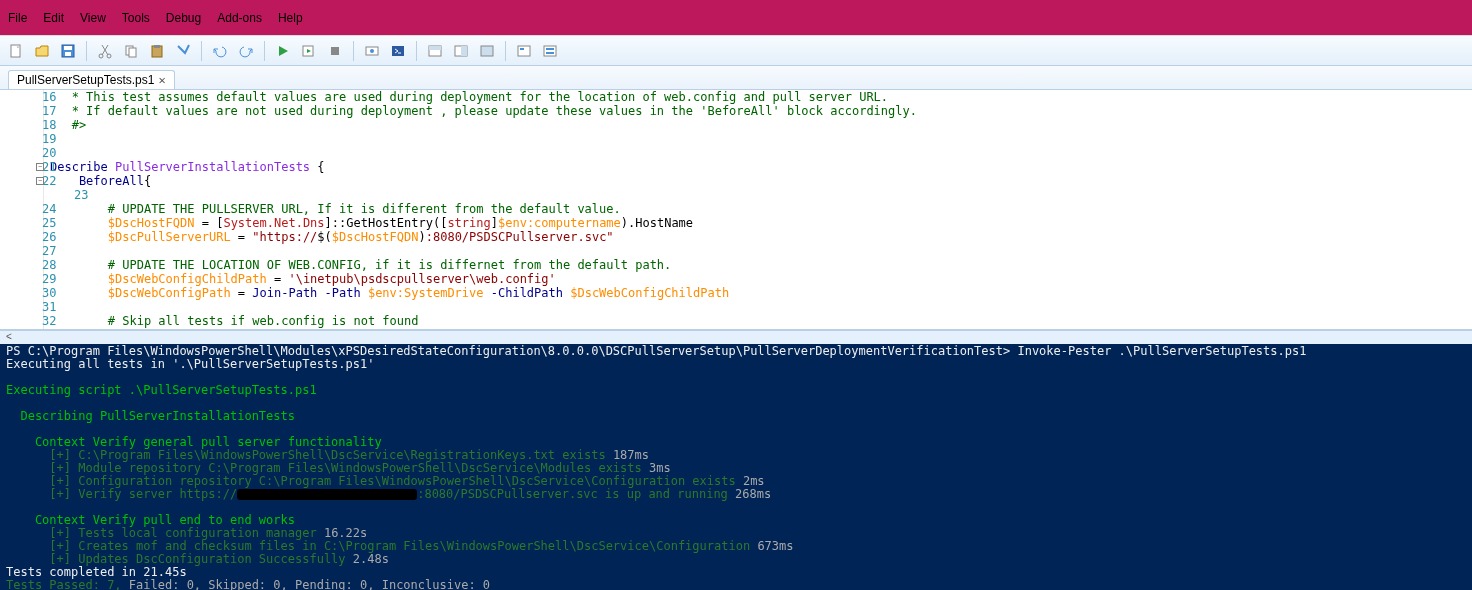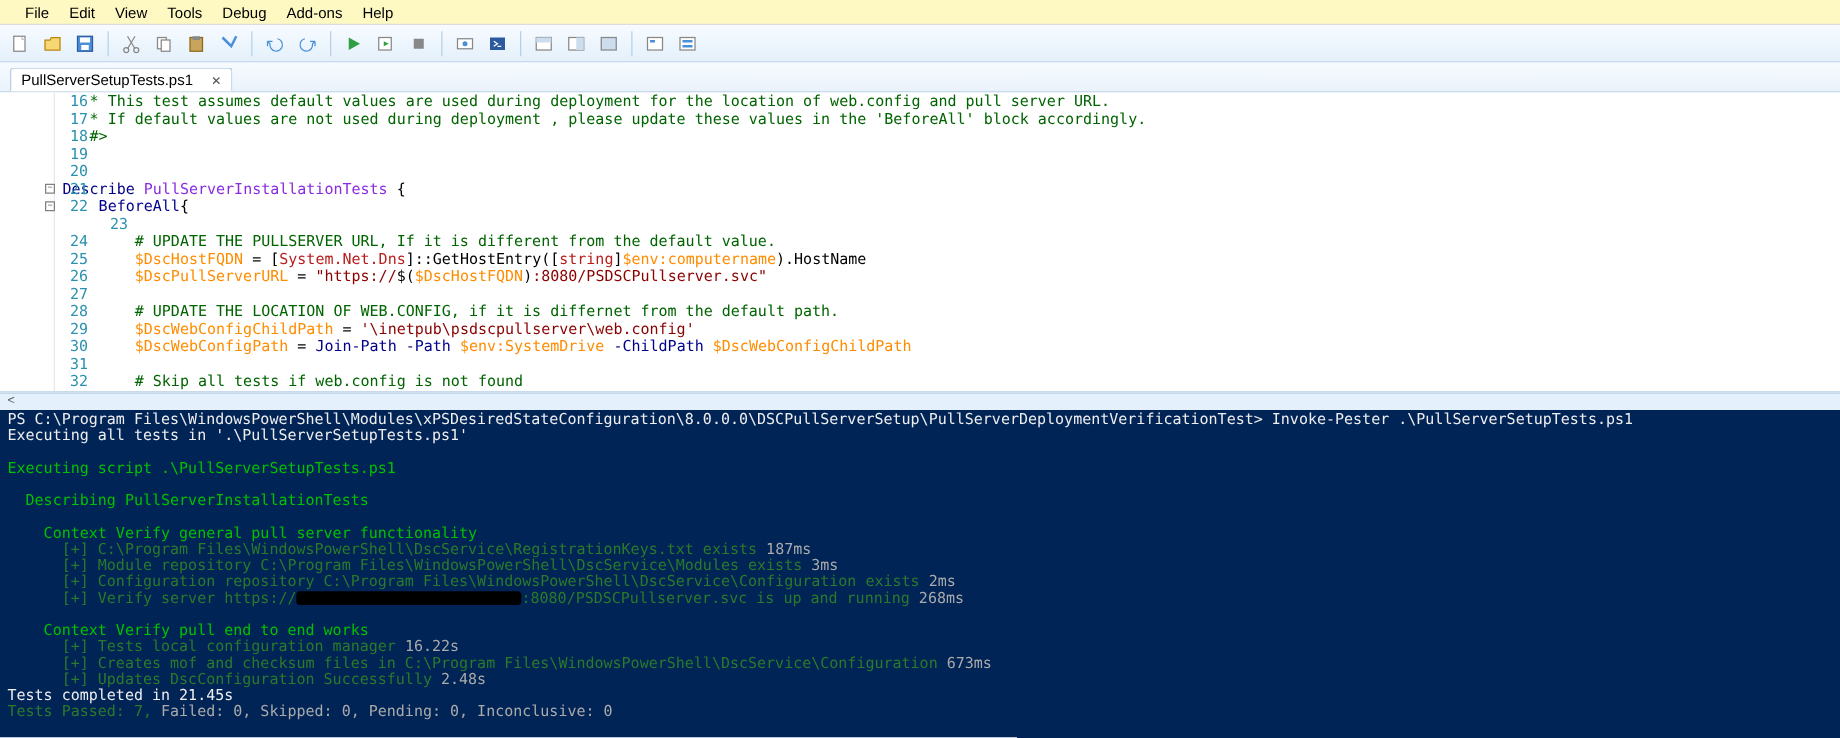--- a/index.html
+++ b/index.html
@@ -1,27 +1,27 @@
 <!DOCTYPE html>
 <html><head>
 <meta charset="utf-8">
 <style>
   * { margin: 0; padding: 0; box-sizing: border-box; }
   html, body { width: 1472px; height: 590px; font-family: "Segoe UI", Tahoma, sans-serif; font-size: 12px; background: #fff; overflow: hidden; }
-  .menubar { height: 20px; background: #fef9c3; display: flex; align-items: center; padding: 0 12px; border-bottom: 1px solid #dcdcdc; }
+  .menubar { height: 36px; background: #be185d; display: flex; align-items: center; padding: 0 0; border-bottom: 1px solid #dcdcdc; }
   .menubar .item { padding: 2px 8px; cursor: default; }
   .toolbar { height: 30px; background: linear-gradient(#f7fbff,#e4f0fb); border-bottom: 1px solid #b8cfe5; display: flex; align-items: center; padding: 0 4px; gap: 2px; }
   .tbtn { width: 24px; height: 24px; display: flex; align-items: center; justify-content: center; border: 1px solid transparent; border-radius: 2px; }
   .tsep { width: 1px; height: 20px; background: #b8cfe5; margin: 0 4px; }
   .tabbar { height: 24px; background: linear-gradient(#f7fbff,#eaf2fb); display: flex; align-items: flex-end; padding-left: 8px; border-bottom: 1px solid #b8cfe5; }
-  .tab { background: #fff; border: 1px solid #b8cfe5; border-bottom: none; border-radius: 3px 3px 0 0; padding: 2px 8px; display: flex; align-items: flex-start; gap: 15px; font-size: 12px; }
+  .tab { background: #fff; border: 1px solid #b8cfe5; border-bottom: none; border-radius: 3px 3px 0 0; padding: 2px 8px; display: flex; align-items: flex-start; gap: 4px; font-size: 12px; }
   .tab .x { font-family: monospace; color: #555; }
   .editor { position: relative; height: 240px; background: #fff; overflow: hidden; border-bottom: 1px solid #b8cfe5; }
   .gutter { position: absolute; left: 0; top: 0; width: 44px; height: 100%; background: #fff; border-right: 1px solid #e8e8e8; }
-  .lineno { position: absolute; left: 18px; width: 32px; text-align: right; color: #2b91af; font-family: Consolas, monospace; font-size: 12px; line-height: 14px; padding-left: 38px; }
+  .lineno { position: absolute; left: 4px; width: 32px; text-align: right; color: #2b91af; font-family: Consolas, monospace; font-size: 12px; line-height: 14px; padding-left: 38px; }
   .fold { position: absolute; left: 36px; width: 8px; height: 8px; border: 1px solid #808080; background: #fff; font-size: 7px; line-height: 6px; text-align: center; color: #555; }
   .code { position: absolute; left: 50px; top: 0; right: 0; font-family: Consolas, monospace; font-size: 12px; line-height: 14px; white-space: pre; }
   .codeline { height: 14px; }
   .c-green { color: #006400; }
   .c-blue { color: #00008b; }
   .c-purple { color: #8a2be2; }
   .c-red { color: #8b0000; }
   .c-orange { color: #ff8c00; }
   .c-gray { color: #808080; }
   .c-type { color: #b91c1c; }

